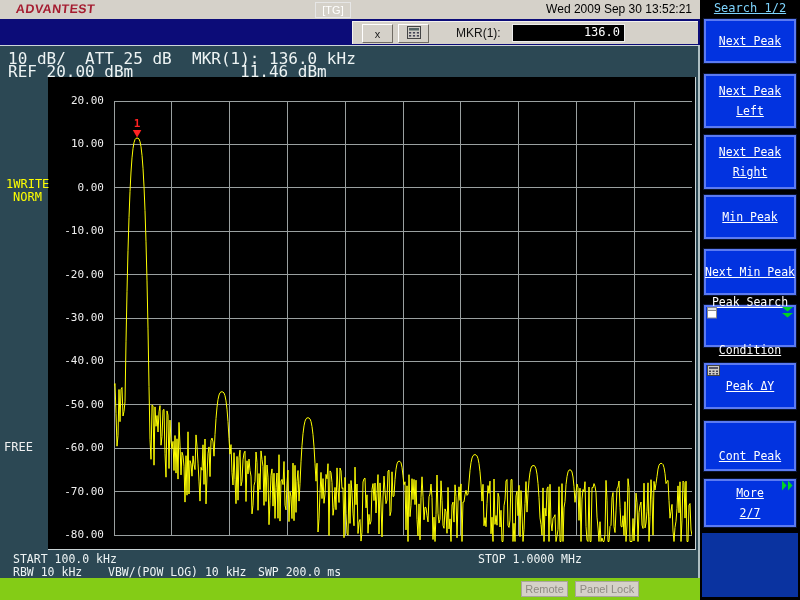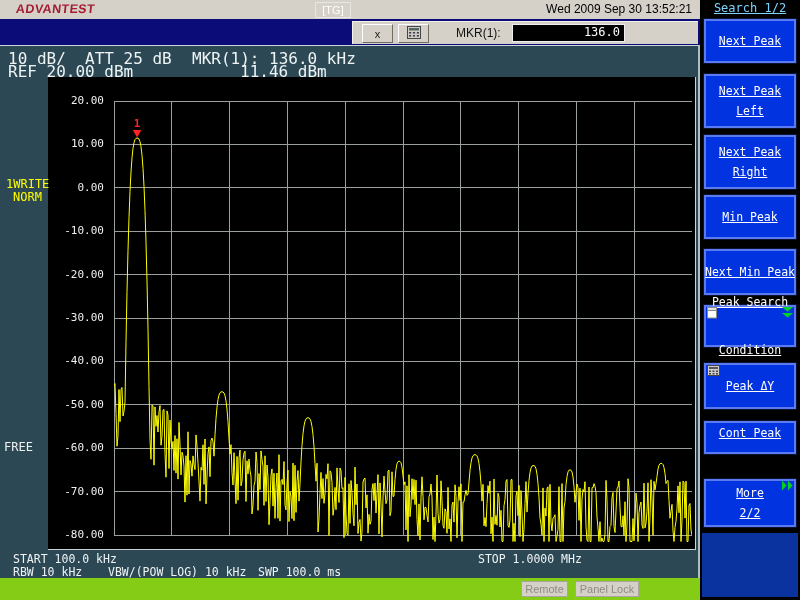--- a/index.html
+++ b/index.html
@@ -147,21 +147,21 @@
   </div>
 
   <span class="annot yel" style="left:6px; top:131px;">1WRITE</span>
   <span class="annot yel" style="left:13px; top:144px;">NORM</span>
   <span class="annot wht" style="left:4px; top:394px;">FREE</span>
 
   <span class="stat" style="left:13px; top:506px;">START 100.0 kHz</span>
   <span class="stat" style="left:478px; top:506px;">STOP 1.0000 MHz</span>
   <span class="stat" style="left:13px; top:519px;">RBW 10 kHz</span>
   <span class="stat" style="left:108px; top:519px;">VBW/(POW_LOG) 10 kHz</span>
-  <span class="stat" style="left:258px; top:519px;">SWP 100.0 ms</span>
+  <span class="stat" style="left:258px; top:519px;">SWP 200.0 ms</span>
 </div>
 
 <div class="bottombar">
   <span class="statbtn" style="left:521px; width:47px;">Remote</span>
   <span class="statbtn" style="left:575px; width:64px;">Panel Lock</span>
 </div>
 
 <div class="sidebar">
   <div class="sktitle">Search 1/2</div>
   <div id="softkeys">
@@ -204,29 +204,29 @@
               <rect x="2" y="5.5" width="2" height="1.5"></rect>
               <rect x="5.5" y="5.5" width="2" height="1.5"></rect>
               <rect x="9" y="5.5" width="2" height="1.5"></rect>
               <rect x="2" y="8" width="2" height="1.5"></rect>
               <rect x="5.5" y="8" width="2" height="1.5"></rect>
               <rect x="9" y="8" width="2" height="1.5"></rect>
             </g>
           </svg></span>
         <div class="skline">Peak ΔY</div>
       </div>
-      <div class="skey" style="top: 420px; height: 35px;">
+      <div class="skey" style="top: 420px; height: 52px; justify-content: flex-end;">
         <div class="skline">Cont Peak</div>
         <div class="tgrow"></div>
       </div>
       <div class="skey" style="top: 478px; height: 50px;">
         <span class="icn right"><svg width="13" height="11" viewBox="0 0 13 11">
             <g fill="#00d422">
               <path d="M1,0.5 L5.5,5.5 L1,10.5 Z"></path>
               <path d="M7,0.5 L11.5,5.5 L7,10.5 Z"></path>
             </g>
           </svg></span>
         <div class="skline">More</div>
-        <div class="skline">2/2</div>
+        <div class="skline">2/7</div>
       </div>
     </div>
   <div class="skblue"></div>
 </div>
 
 </body></html>

